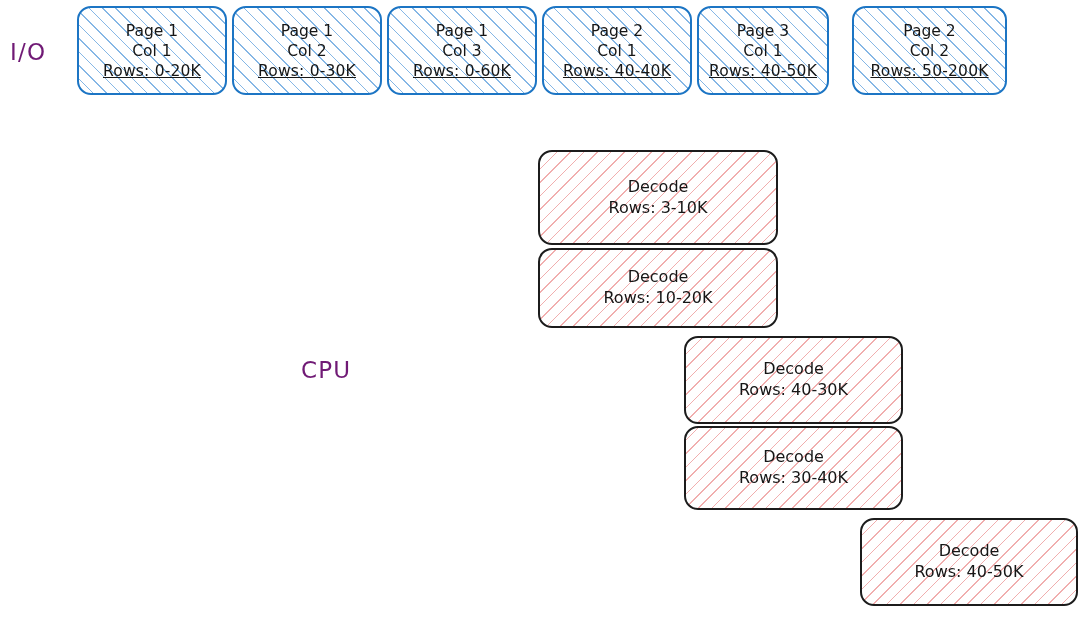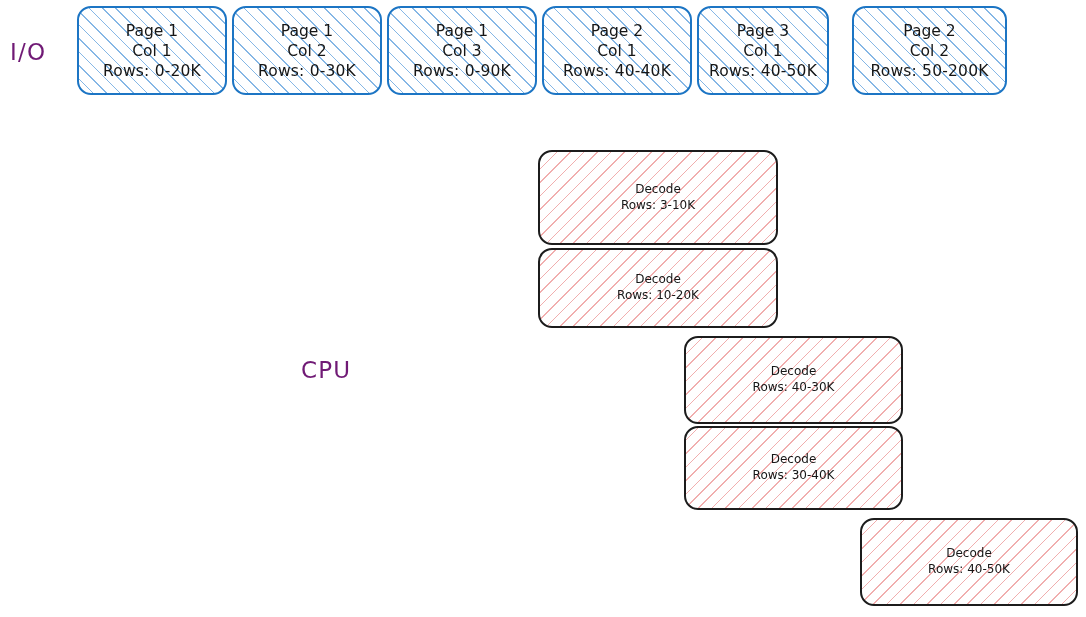--- a/index.html
+++ b/index.html
@@ -58,35 +58,35 @@
       repeating-linear-gradient(
         45deg,
         rgba(127,179,228,0.95) 0px,
         rgba(127,179,228,0.95) 1.1px,
         rgba(255,255,255,0) 1.1px,
         rgba(255,255,255,0) 9.5px
       );
   }
   .io-node .line { font-size: 15.5px; }
   .io-node .line.l1 { margin-top: 1px; }
-  .io-node .line.l3 { letter-spacing: 0.2px; }
+  .io-node .line.l3 { letter-spacing: 0.2px; text-decoration: underline; }
 
   
   .cpu-node {
     border: 2.6px solid #1c1c1c;
     background-image:
       repeating-linear-gradient(
         -45deg,
         rgba(238,160,160,0.85) 0px,
         rgba(238,160,160,0.85) 1.1px,
         rgba(255,255,255,0) 1.1px,
         rgba(255,255,255,0) 9.5px
       );
   }
-  .cpu-node .line { font-size: 12px; }
+  .cpu-node .line { font-size: 16px; }
 </style>
 </head>
 <body>
 
 <div id="canvas">
 
   <div class="lane-label" id="io-label">I/O</div>
 
   <div class="lane-label" id="cpu-label">CPU</div>
 
@@ -98,21 +98,21 @@
 
   <div class="node io-node" id="io-1" style="left: 232px; top: 6px; width: 150px; height: 89px;">
     <span class="line l1">Page 1</span>
     <span class="line l2">Col 2</span>
     <span class="line l3">Rows: 0-30K</span>
   </div>
 
   <div class="node io-node" id="io-2" style="left: 387px; top: 6px; width: 150px; height: 89px;">
     <span class="line l1">Page 1</span>
     <span class="line l2">Col 3</span>
-    <span class="line l3">Rows: 0-90K</span>
+    <span class="line l3">Rows: 0-60K</span>
   </div>
 
   <div class="node io-node" id="io-3" style="left: 542px; top: 6px; width: 150px; height: 89px;">
     <span class="line l1">Page 2</span>
     <span class="line l2">Col 1</span>
     <span class="line l3">Rows: 40-40K</span>
   </div>
 
   <div class="node io-node" id="io-4" style="left: 697px; top: 6px; width: 132px; height: 89px;">
     <span class="line l1">Page 3</span>

